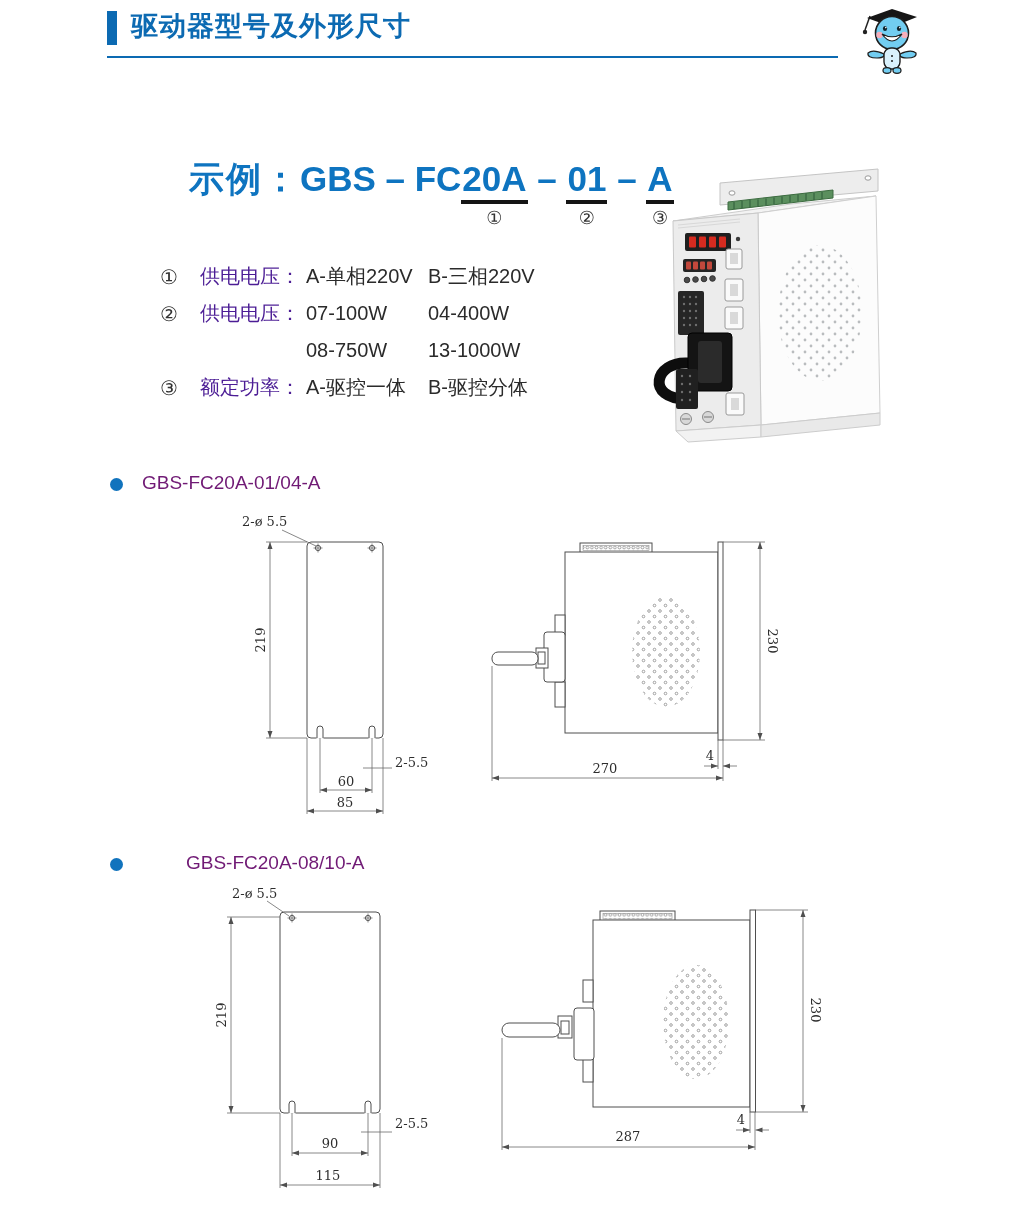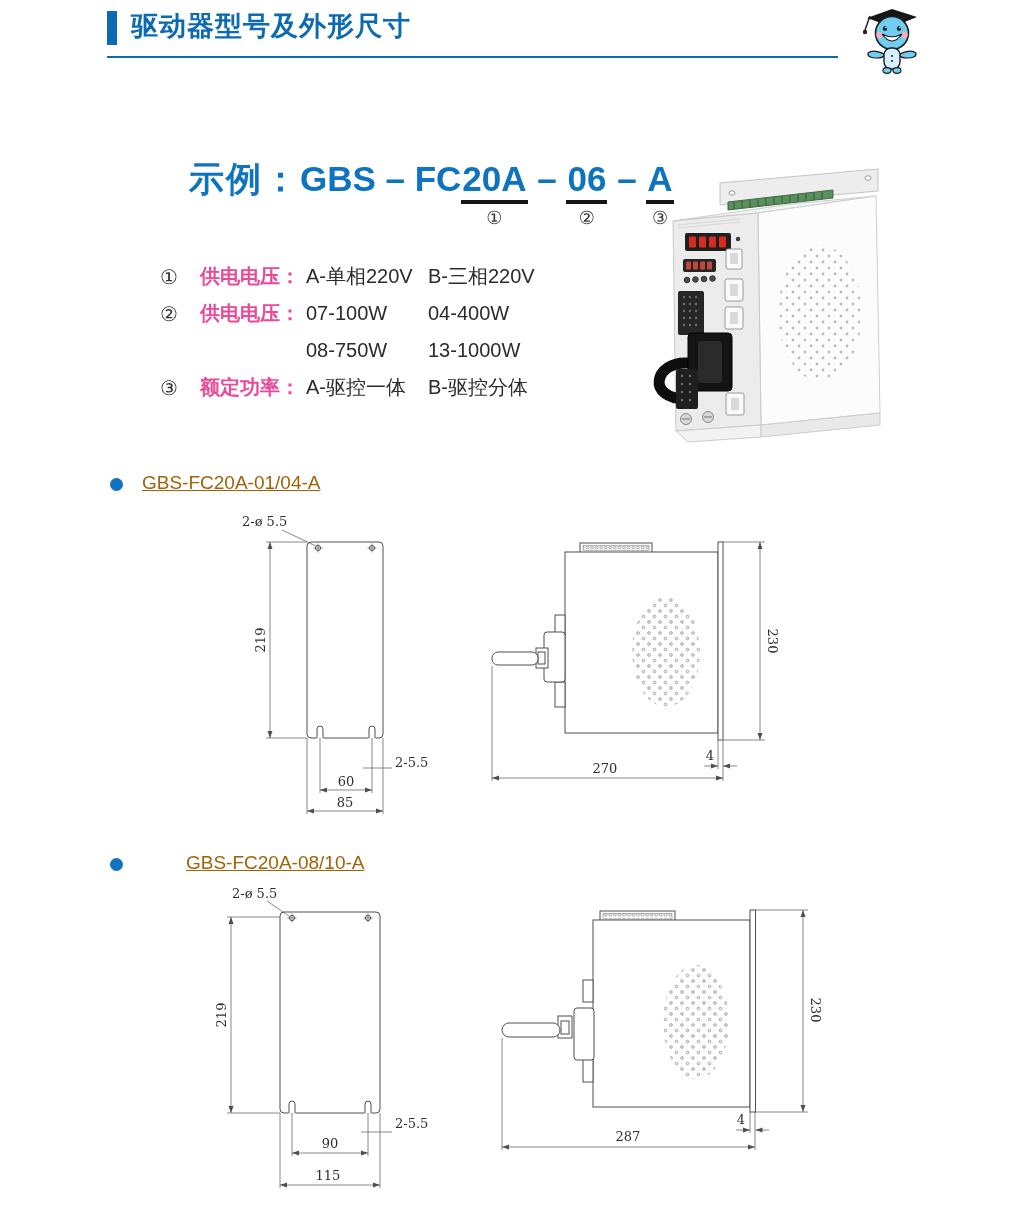--- a/index.html
+++ b/index.html
@@ -19,25 +19,25 @@
   .example .seg{white-space:pre;}
   .example .u{position:relative;display:inline-block;border-bottom:4px solid #151515;padding:0 1px 1px 1px;}
   .example .marker{position:absolute;left:50%;transform:translateX(-50%);top:100%;margin-top:9px;
                    font-size:18px;font-weight:normal;color:#333;line-height:1;}
 
   
   .legend{left:160px;top:258px;display:grid;grid-template-columns:40px 106px 122px auto;
           font-size:20px;color:#2b2b2b;row-gap:0;}
   .legend .cell{min-height:37px;display:flex;align-items:center;}
   .legend .mk{color:#333;}
-  .legend .nm{font-weight:bold;color:#ec4899;}
+  .legend .nm{font-weight:normal;color:#4c1d95;}
 
   
   .bullet{width:13px;height:13px;border-radius:50%;background:#1173bd;}
-  .sec-label{font-size:19px;color:#a16207;text-decoration:underline;}
+  .sec-label{font-size:19px;color:#701a75;}
 
   
   .dim-text{font-family:"DejaVu Serif",serif;font-size:13px;fill:#2e2e2e;}
   svg .draw{stroke:#4f4f4f;stroke-width:1;fill:#ffffff;}
   svg .thin{stroke:#6a6a6a;stroke-width:0.8;fill:none;}
   svg .arr{fill:#4f4f4f;stroke:none;}
 </style>
 </head>
 <body>
 
@@ -62,21 +62,21 @@
     <path d="M29,48 Q18,43 13,47 Q12,52 22,52 Q27,52 29,50 Z" fill="#72cdf1" stroke="#1d1d1d" stroke-width="1.2"></path>
     <path d="M45,48 Q56,43 61,47 Q62,52 52,52 Q47,52 45,50 Z" fill="#72cdf1" stroke="#1d1d1d" stroke-width="1.2"></path>
     <rect x="29" y="42" width="16" height="21" rx="7" fill="#d9f1fc" stroke="#1d1d1d" stroke-width="1.4"></rect>
     <circle cx="37" cy="50" r="1" fill="#1d1d1d"></circle>
     <circle cx="37" cy="55" r="1" fill="#1d1d1d"></circle>
     <ellipse cx="32" cy="64.5" rx="4" ry="2.8" fill="#72cdf1" stroke="#1d1d1d" stroke-width="1.2"></ellipse>
     <ellipse cx="42" cy="64.5" rx="4" ry="2.8" fill="#72cdf1" stroke="#1d1d1d" stroke-width="1.2"></ellipse>
   </svg>
 
   <div class="abs example">
-    <span class="ex-label">示例：</span><span class="seg">GBS – FC</span><span class="u"><span>20A</span><span class="marker">①</span></span><span class="seg"> – </span><span class="u"><span>06</span><span class="marker">②</span></span><span class="seg"> – </span><span class="u"><span>A</span><span class="marker">③</span></span>
+    <span class="ex-label">示例：</span><span class="seg">GBS – FC</span><span class="u"><span>20A</span><span class="marker">①</span></span><span class="seg"> – </span><span class="u"><span>01</span><span class="marker">②</span></span><span class="seg"> – </span><span class="u"><span>A</span><span class="marker">③</span></span>
   </div>
 
   <div class="abs legend">
     <div class="cell mk">①</div>
     <div class="cell nm">供电电压：</div>
     <div class="cell">A-单相220V</div>
     <div class="cell">B-三相220V</div>
 
     <div class="cell mk">②</div>
     <div class="cell nm">供电电压：</div>

